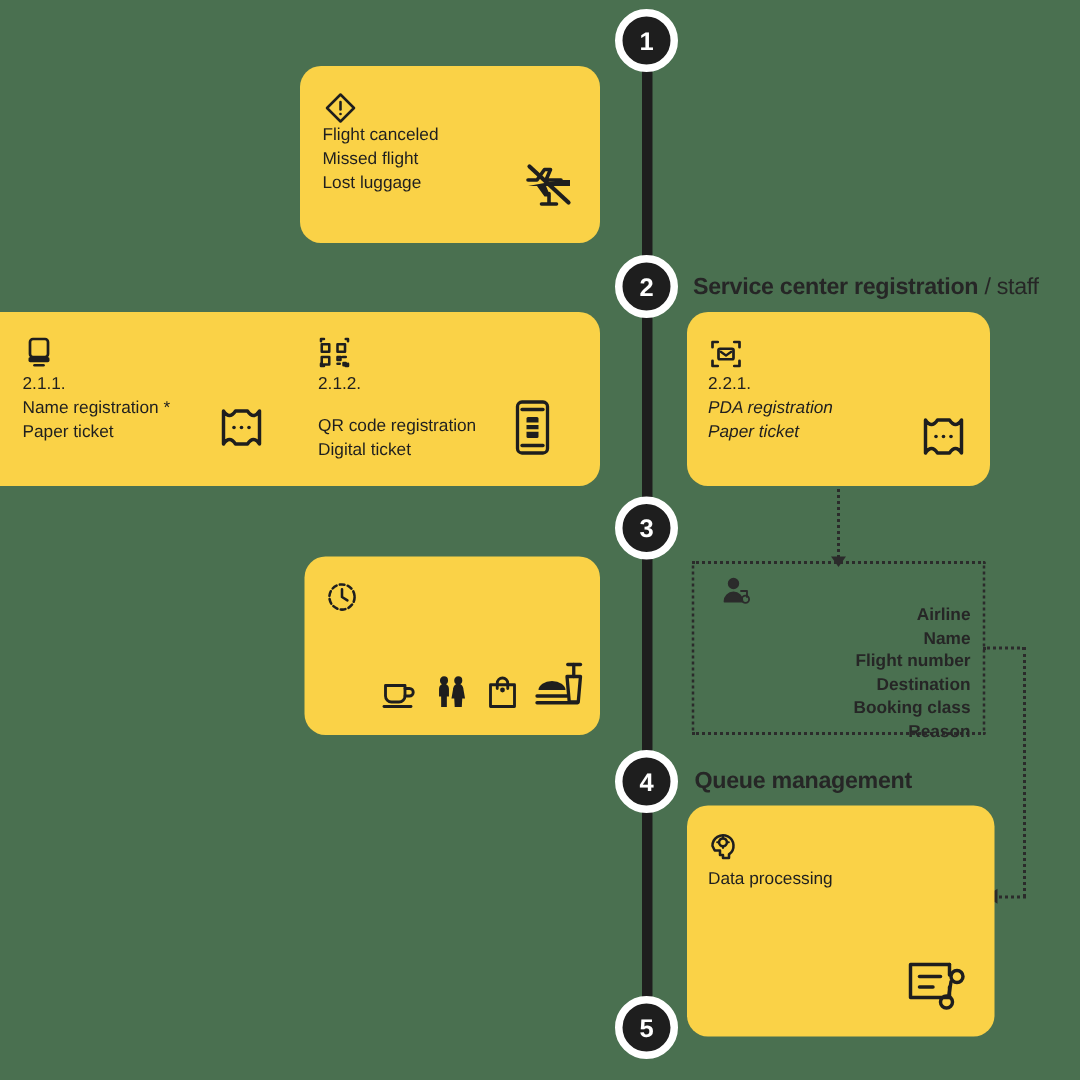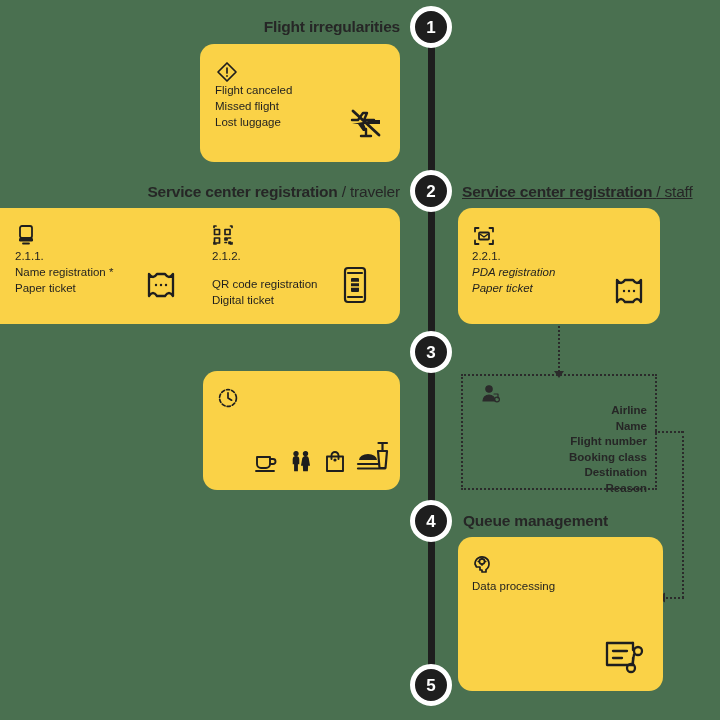--- a/index.html
+++ b/index.html
@@ -109,23 +109,20 @@
   <div class="marker" style="left:410px; top:331px;">
       <span>3</span>
     </div>
   <div class="marker" style="left:410px; top:500px;">
       <span>4</span>
     </div>
   <div class="marker" style="left:410px; top:664px;">
       <span>5</span>
     </div>
 
-  <div class="sec-title t-right" style="left:150px; top:18px; width:250px;">
-    <span>Flight irregularities</span>
-  </div>
 
   <div class="card" style="left:200px; top:44px; width:200px; height:118px;">
     <span class="card-icon" style="left:15px;">
       <svg width="24" height="24" viewBox="0 0 24 24" fill="none" stroke="#1e1e1e" stroke-width="1.7" stroke-linecap="round" stroke-linejoin="round">
         <path d="M12 3 L21 12 L12 21 L3 12 Z"></path>
         <line x1="12" y1="8" x2="12" y2="13"></line>
         <circle cx="12" cy="16" r="0.9" fill="#1e1e1e" stroke="none"></circle>
       </svg>
     </span>
     <div class="card-text" style="left:15px; top:38px;">Flight canceled
@@ -134,24 +131,20 @@
     <span class="corner-icon" style="right:12px; bottom:18px;">
       <svg width="44" height="44" viewBox="0 0 44 44" fill="none" stroke="#1e1e1e" stroke-width="2.4" stroke-linecap="round" stroke-linejoin="round">
         <path d="M8 20 L14 20 L19 13 L23 13 L20 20 L30 20"></path>
         <path d="M30 20 L36 20 L36 24 L30 24 L20 24 L23 31 L19 31 L14 24 L8 24 Z" fill="#1e1e1e" stroke="none"></path>
         <path d="M22 29 L22 36 M17 36 L27 36"></path>
         <line x1="9" y1="11" x2="35" y2="35" stroke-width="2.8"></line>
       </svg>
     </span>
   </div>
 
-  <div class="sec-title t-right" style="left:80px; top:183px; width:320px;">
-    <span>Service center registration</span>
-    <span class="light">/ traveler</span>
-  </div>
 
   <div class="card" style="left:-14px; top:208px; width:414px; height:116px;">
 
     <span class="card-icon" style="left:29px;">
       <svg width="22" height="22" viewBox="0 0 22 22" fill="none" stroke="#1e1e1e" stroke-width="1.8" stroke-linecap="round" stroke-linejoin="round">
         <rect x="5" y="2" width="12" height="12" rx="2"></rect>
         <rect x="4" y="14" width="14" height="3.5" rx="1.2" fill="#1e1e1e" stroke="none"></rect>
         <line x1="8" y1="19.5" x2="14" y2="19.5"></line>
       </svg>
     </span>
@@ -184,21 +177,21 @@
         <rect x="6" y="2" width="20" height="34" rx="3"></rect>
         <line x1="9" y1="7" x2="23" y2="7"></line>
         <line x1="9" y1="31" x2="23" y2="31"></line>
         <rect x="12" y="12" width="8" height="14" rx="1" fill="#1e1e1e" stroke="none"></rect>
         <line x1="12" y1="16.5" x2="20" y2="16.5" stroke="#fad247" stroke-width="1.6"></line>
         <line x1="12" y1="21" x2="20" y2="21" stroke="#fad247" stroke-width="1.6"></line>
       </svg>
     </span>
   </div>
 
-  <div class="sec-title" style="left:462px; top:183px;text-decoration:underline;">
+  <div class="sec-title" style="left:462px; top:183px;">
     <span>Service center registration</span>
     <span class="light">/ staff</span>
   </div>
 
   <div class="card" style="left:458px; top:208px; width:202px; height:116px;">
     <span class="card-icon" style="left:14px;">
       <svg width="24" height="24" viewBox="0 0 24 24" fill="none" stroke="#1e1e1e" stroke-width="1.8" stroke-linecap="round" stroke-linejoin="round">
         <path d="M3 7.5 V4 h3.5 M17.5 4 H21 v3.5 M21 16.5 V20 h-3.5 M6.5 20 H3 v-3.5"></path>
         <rect x="7" y="8.5" width="10" height="7" rx="1"></rect>
         <path d="M8.5 10.5 L12 13 L15.5 10.5" stroke-width="1.5"></path>
@@ -278,22 +271,22 @@
       <path d="M3 17 a6 6 0 0 1 12 0 Z"></path>
       <path d="M14 10 l4 0 l0 4" fill="none"></path>
       <circle cx="17" cy="15.5" r="2.4" fill="none"></circle>
     </svg>
   </span>
 
   <div class="field-list" style="left:497px; top:403px; width:150px;">
     <div>Airline</div>
     <div>Name</div>
     <div>Flight number</div>
+    <div>Destination</div>
     <div>Booking class</div>
-    <div>Destination</div>
     <div>Reason</div>
   </div>
 
   <div class="dotted-h" style="left:655px; top:431px; width:28px;"></div>
   <div class="dotted-v" style="left:682px; top:431px; height:167px;"></div>
   <div class="dotted-h" style="left:666px; top:597px; width:18px;"></div>
   <span class="arrow" style="left:656px; top:591px;">
     <svg width="12" height="13" viewBox="0 0 12 13">
       <path d="M1 6.5 L9 1.5 L9 11.5 Z" fill="#2b2b2b"></path>
     </svg>

